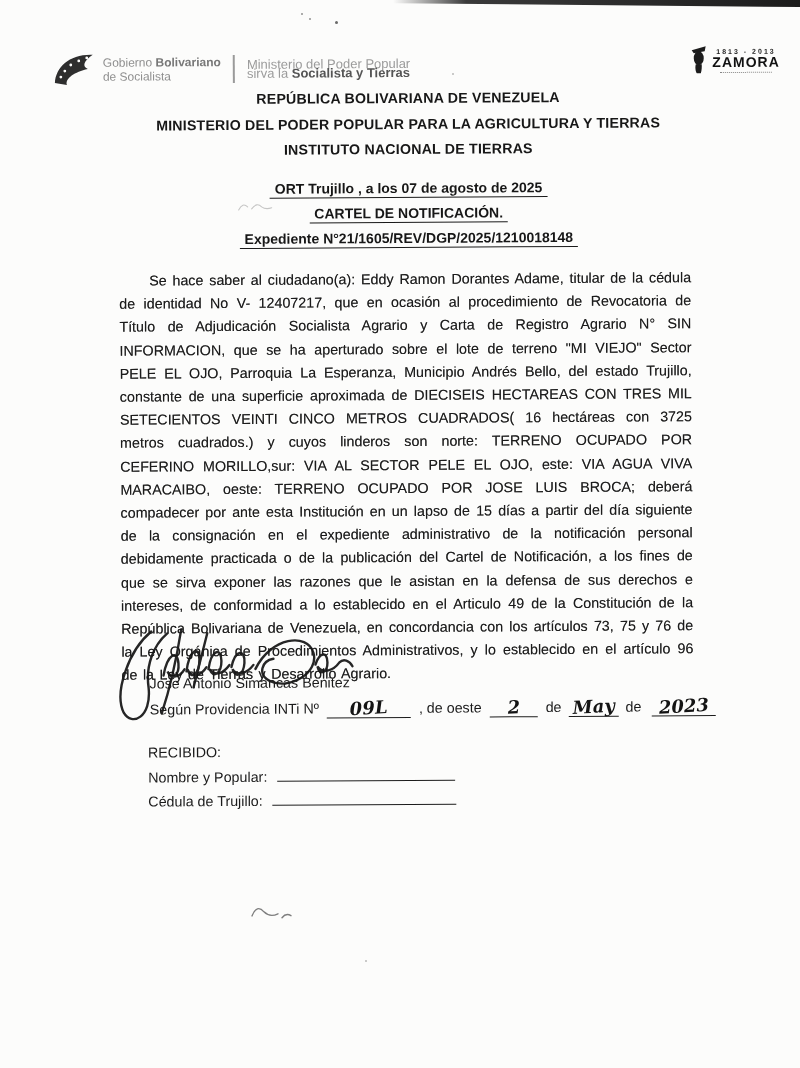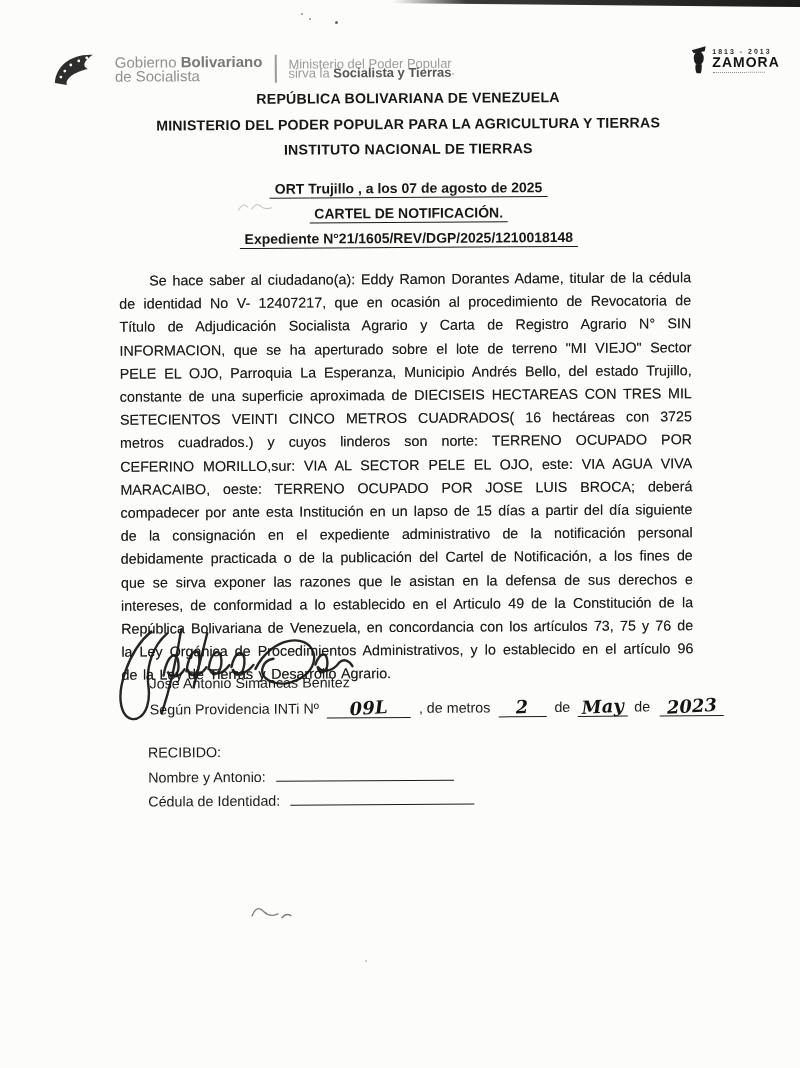--- a/index.html
+++ b/index.html
@@ -16,28 +16,28 @@
     clip-path:polygon(0 0,100% 0,100% 100%,0 45%);}
   .speck{position:absolute;background:#777;border-radius:50%;opacity:.8;}
   .sp1{left:301px;top:13px;width:2px;height:2px;}
   .sp2{left:309px;top:18px;width:2px;height:2px;}
   .sp3{left:335px;top:21px;width:3px;height:3px;background:#444;}
   .sp4{left:452px;top:73px;width:2px;height:2px;opacity:.5;}
   .sp5{left:365px;top:960px;width:2px;height:2px;opacity:.5;}
 
   
   .letterhead{position:absolute;left:55px;top:48px;display:flex;align-items:center;gap:8px;}
-  .gov-text{color:#8f8f8f;font-size:15px;line-height:14px;margin-left:12px;}
+  .gov-text{color:#8f8f8f;font-size:12px;line-height:14px;}
   .gov-text b{color:#777;}
   .lh-divider{width:2px;height:28px;background:#9a9a9a;margin:0 4px;}
   .ministry-text{font-size:13px;line-height:9.5px;color:#9b9b9b;}
   .ministry-text b{color:#555;}
 
   .zamora{position:absolute;right:18px;top:44px;display:flex;align-items:center;gap:3px;}
-  .zamora-col{display:flex;flex-direction:column;}
+  .zamora-col{display:flex;flex-direction:column;align-items:center;}
   .zamora-years{font-size:7px;font-weight:bold;letter-spacing:2px;color:#222;}
   .zamora-name{font-size:14px;font-weight:bold;letter-spacing:1px;color:#111;line-height:14px;}
   .zamora-caption{width:52px;border-bottom:1px dotted #555;height:3px;opacity:.7;}
 
   
   .heading{position:absolute;left:50px;right:30px;top:90px;text-align:center;
     font-weight:bold;font-size:14.2px;letter-spacing:.2px;color:#171717;}
   .heading div{margin-bottom:9.5px;}
 
   .notice{position:absolute;left:50px;right:30px;top:180px;text-align:center;
@@ -163,36 +163,36 @@
           <path d="M204,46 C208,34 216,32 216,44 C216,54 208,58 206,48 C212,56 222,52 228,44 C232,40 238,42 241,48"></path>
         </g>
       </svg>
     </div>
 
     <div class="signer-name">Jose Antonio Simancas Benitez</div>
 
     <div class="prov-line">
       <span>Según Providencia INTi Nº</span>
       <span class="blank b-num"><span class="hand">09L</span></span>
-      <span>, de metros</span>
+      <span>, de oeste</span>
       <span class="blank b-day"><span class="hand">2</span></span>
       <span>de</span>
       <span class="blank b-month"><span class="hand">May</span></span>
       <span>de</span>
       <span class="blank b-year"><span class="hand">2023</span></span>
     </div>
 
     <div class="recibido">
       <div>RECIBIDO:</div>
       <div class="rec-row">
-        <span>Nombre y Antonio:</span>
+        <span>Nombre y Popular:</span>
         <span class="rec-blank rb-name"></span>
       </div>
       <div class="rec-row">
-        <span>Cédula de Identidad:</span>
+        <span>Cédula de Trujillo:</span>
         <span class="rec-blank rb-id"></span>
       </div>
     </div>
 
     <div class="scribble scr-bottom">
       <svg width="48" height="20" viewBox="0 0 48 20">
         <g stroke="#5f5f5f" stroke-width="1.4" fill="none" stroke-linecap="round">
           <path d="M3,12 q5,-12 12,-4 q6,6 14,2"></path>
             <path d="M33,14 q4,-5 9,-2"></path>
         </g>

